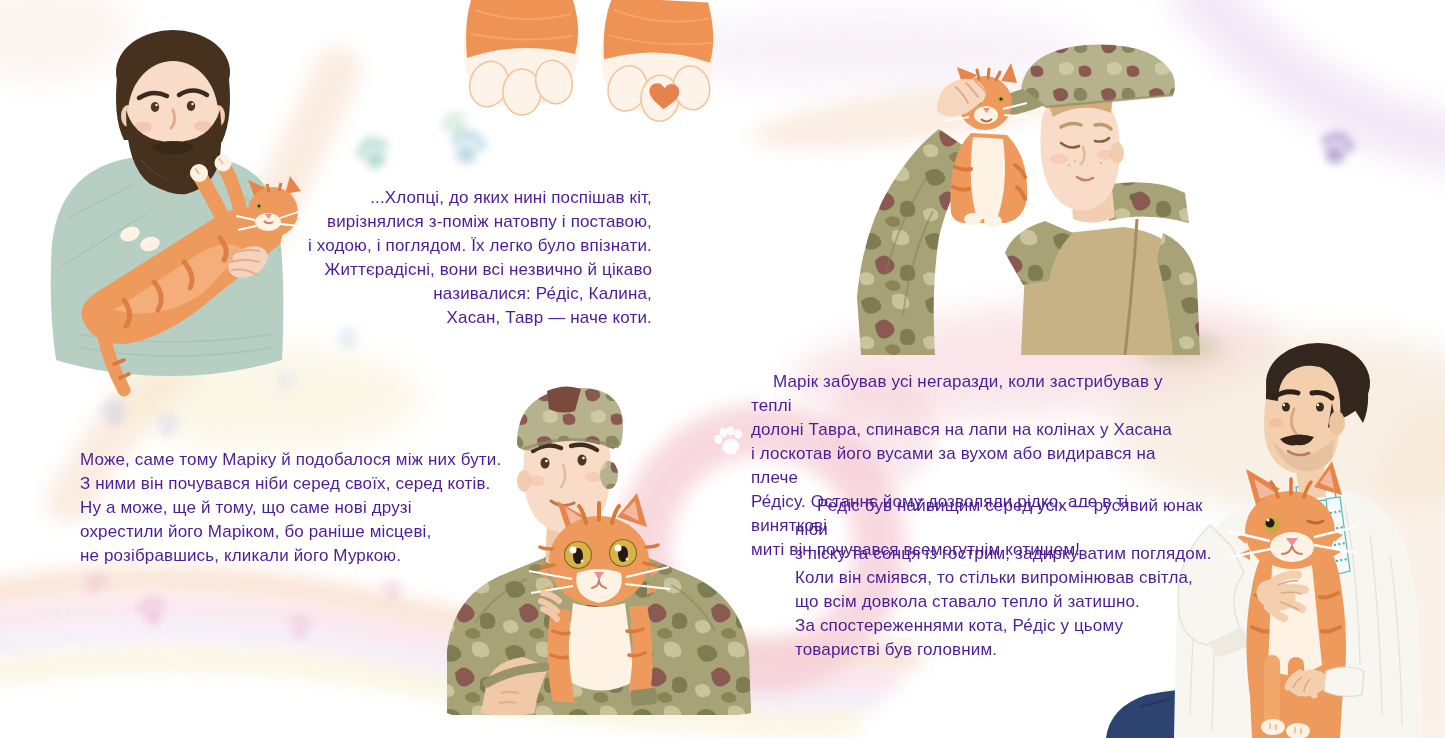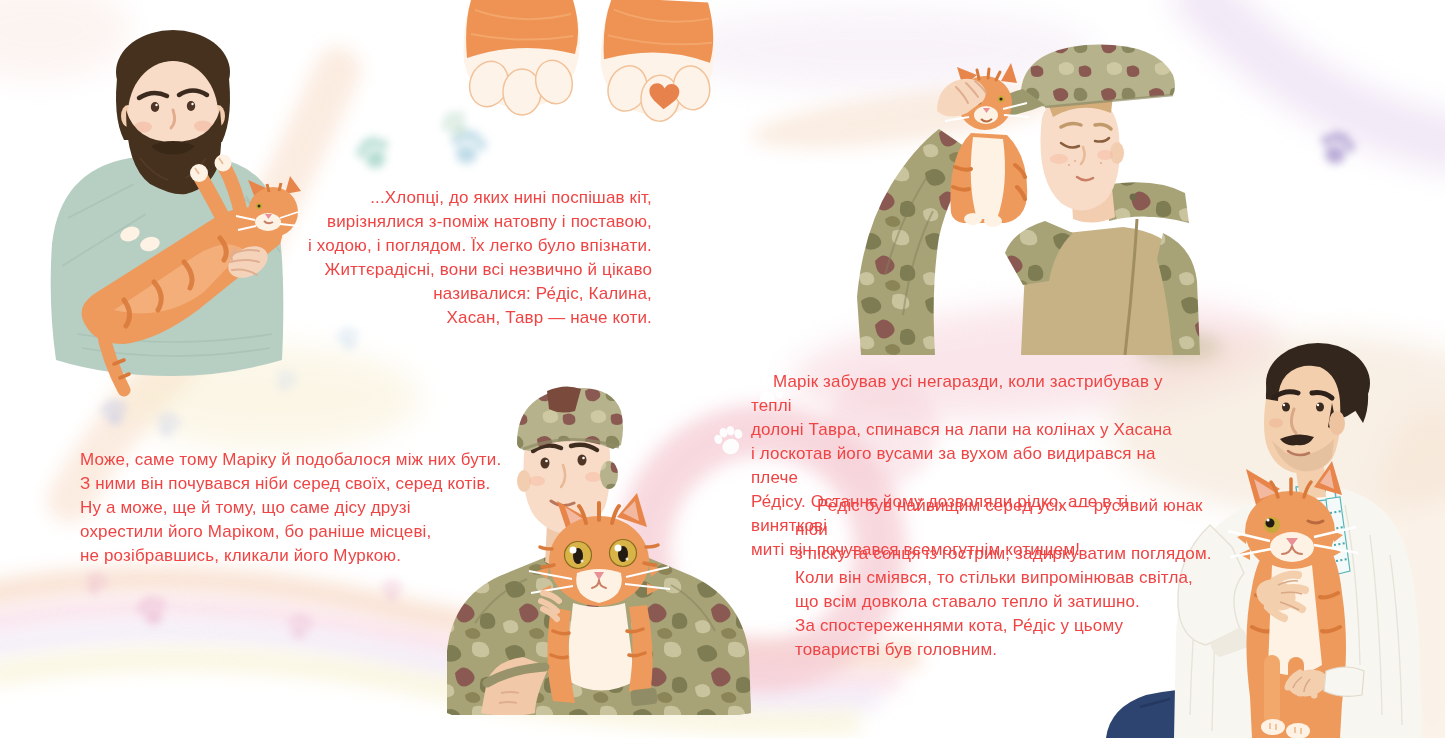--- a/index.html
+++ b/index.html
@@ -5,21 +5,21 @@
   html,body{margin:0;padding:0;background:#888;}
   .page{
     position:relative;width:1445px;height:738px;background:#ffffff;
     overflow:hidden;font-family:"Liberation Sans","DejaVu Sans",sans-serif;
   }
   .bg,.illo{position:absolute;pointer-events:none;}
   .bg{left:0;top:0;z-index:1;}
   .illo{z-index:2;}
   .para{
     position:absolute;z-index:3;white-space:pre-line;
-    font-size:17px;line-height:24px;color:#ef4444;letter-spacing:.15px;
+    font-size:17px;line-height:24px;color:#4c1d95;letter-spacing:.15px;
   }
   .para.right-align{text-align:right;}
   .para.indent{text-indent:22px;}
   #para-top{left:290px;top:186px;width:362px;}
   #para-left{left:80px;top:448px;width:440px;}
   #para-right-top{left:751px;top:370px;width:445px;}
   #para-right-bottom{left:795px;top:494px;width:445px;}
 </style>
 </head>
 <body>
@@ -444,21 +444,21 @@
   </svg>
 
   <div class="para right-align" id="para-top">...Хлопці, до яких нині поспішав кіт,
 вирізнялися з-поміж натовпу і поставою,
 і ходою, і поглядом. Їх легко було впізнати.
 Життєрадісні, вони всі незвично й цікаво
 називалися: Ре́діс, Калина,
 Хасан, Тавр — наче коти.</div>
   <div class="para" id="para-left">Може, саме тому Маріку й подобалося між них бути.
 З ними він почувався ніби серед своїх, серед котів.
-Ну а може, ще й тому, що саме дісу друзі
+Ну а може, ще й тому, що саме нові друзі
 охрестили його Маріком, бо раніше місцеві,
 не розібравшись, кликали його Муркою.</div>
   <div class="para indent" id="para-right-top">Марік забував усі негаразди, коли застрибував у теплі
 долоні Тавра, спинався на лапи на колінах у Хасана
 і лоскотав його вусами за вухом або видирався на плече
 Ре́дісу. Останнє йому дозволяли рідко, але в ті виняткові
 миті він почувався всемогутнім котищем!</div>
   <div class="para indent" id="para-right-bottom">Ре́діс був найвищим серед усіх — русявий юнак ніби
 з піску та сонця із гострим, задиркуватим поглядом.
 Коли він сміявся, то стільки випромінював світла,

